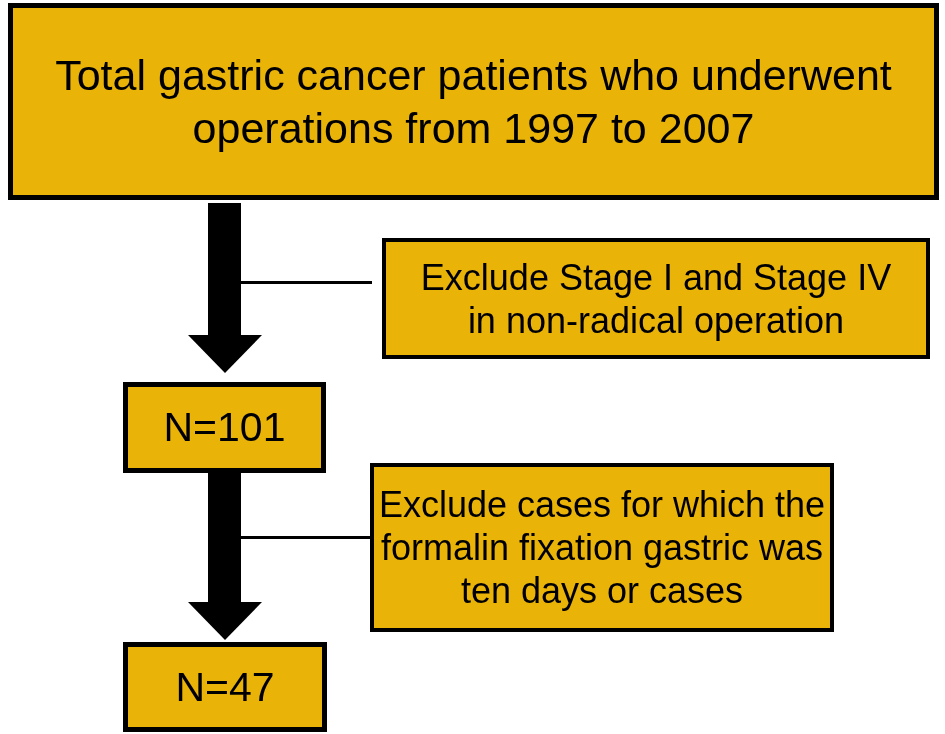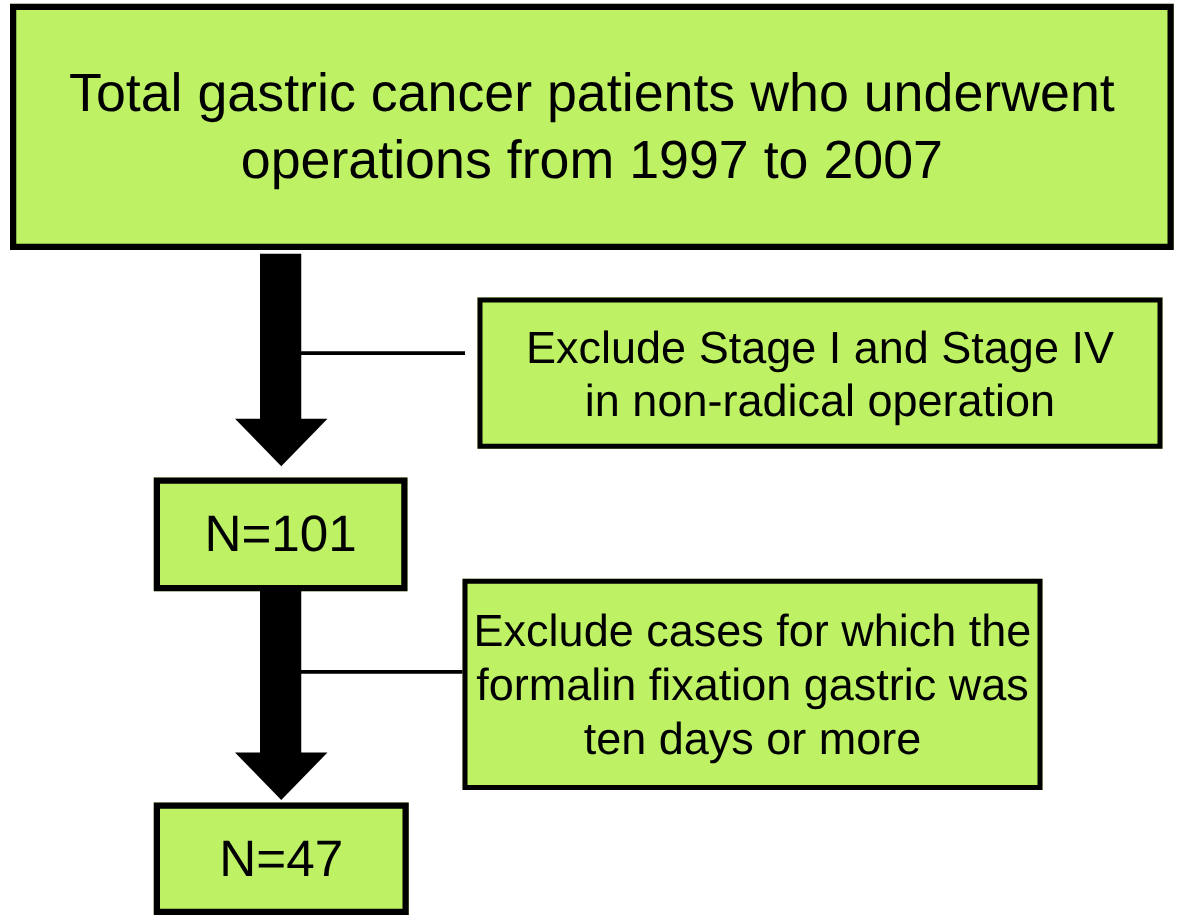--- a/index.html
+++ b/index.html
@@ -12,21 +12,21 @@
     width: 945px;
     height: 734px;
     background: #ffffff;
     font-family: "Liberation Sans", sans-serif;
     color: #000000;
     overflow: hidden;
   }
   .box {
     position: absolute;
     box-sizing: border-box;
-    background: #bef264;
+    background: #eab308;
     border: 4px solid #000000;
     display: flex;
     flex-direction: column;
     justify-content: center;
     align-items: center;
     text-align: center;
   }
   .top-box {
     left: 8px;
     top: 3px;
@@ -116,20 +116,20 @@
     <div>N=101</div>
   </div>
 
   <div class="shaft shaft-2"></div>
   <div class="head head-2"></div>
   <div class="hline hline-2"></div>
 
   <div class="box excl-box-2">
     <div>Exclude cases for which the</div>
     <div>formalin fixation gastric was</div>
-    <div>ten days or more</div>
+    <div>ten days or cases</div>
   </div>
 
   <div class="box n-box-2">
     <div>N=47</div>
   </div>
 
 </div>
 
 </body></html>

